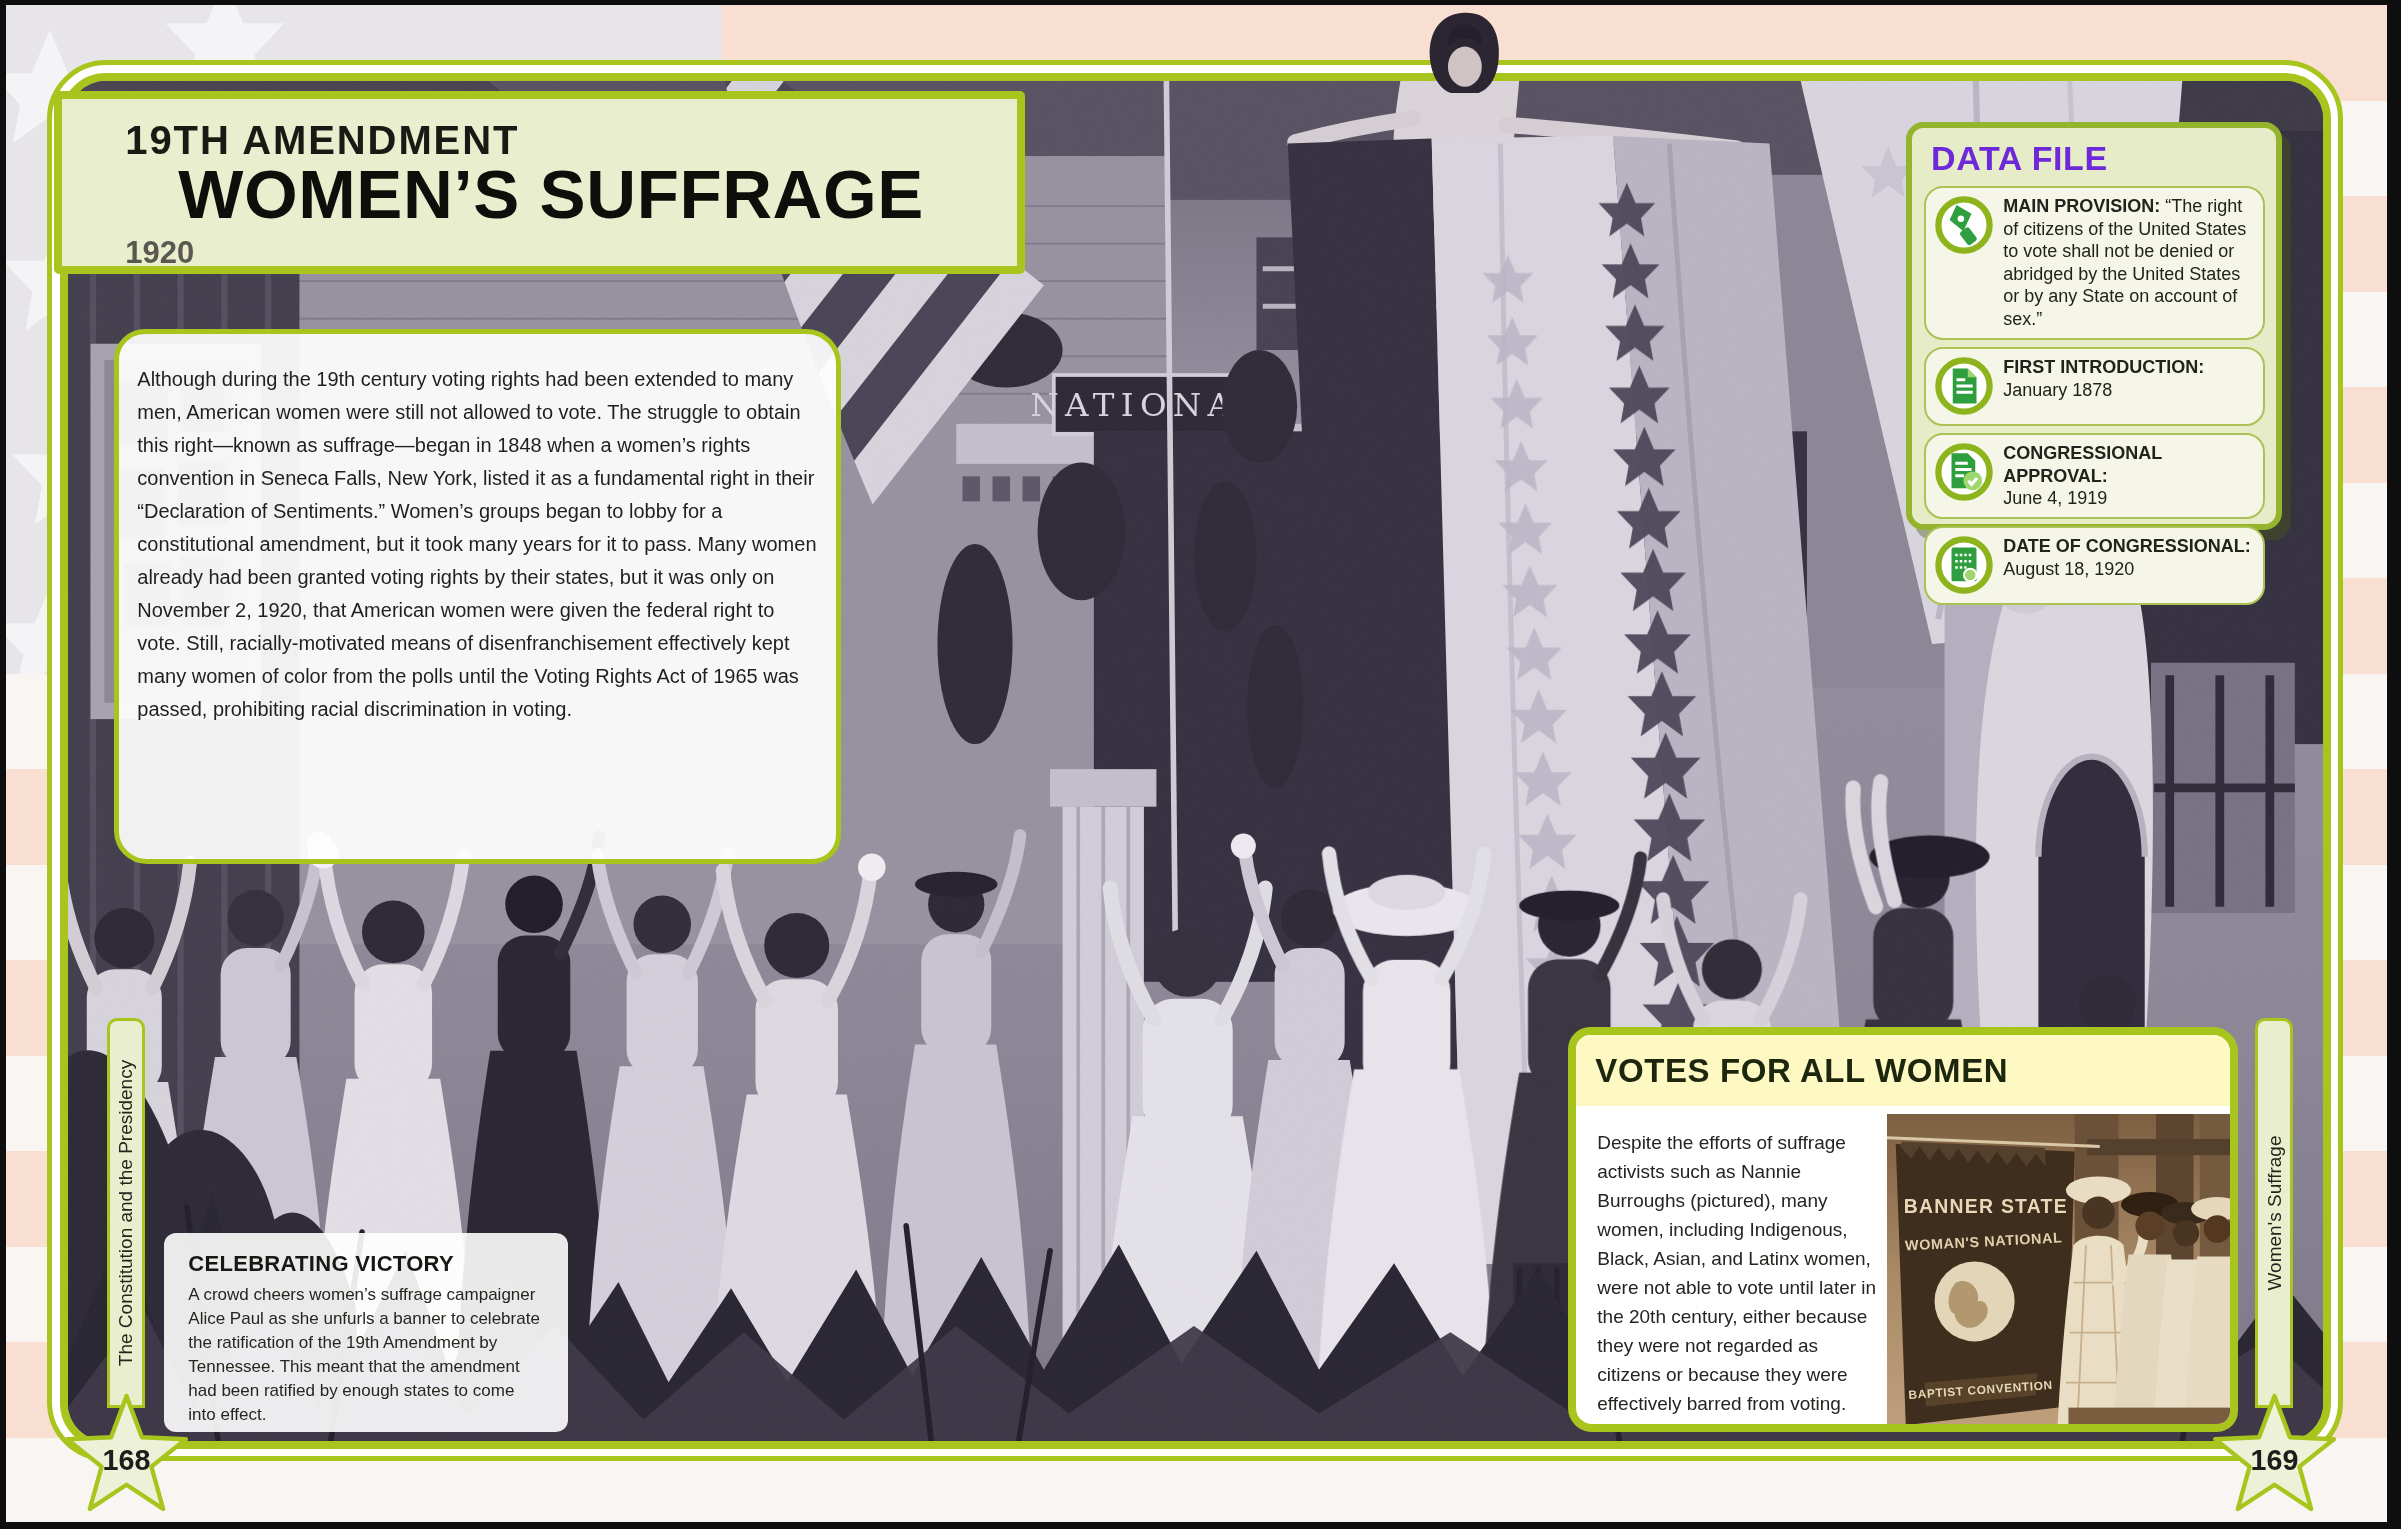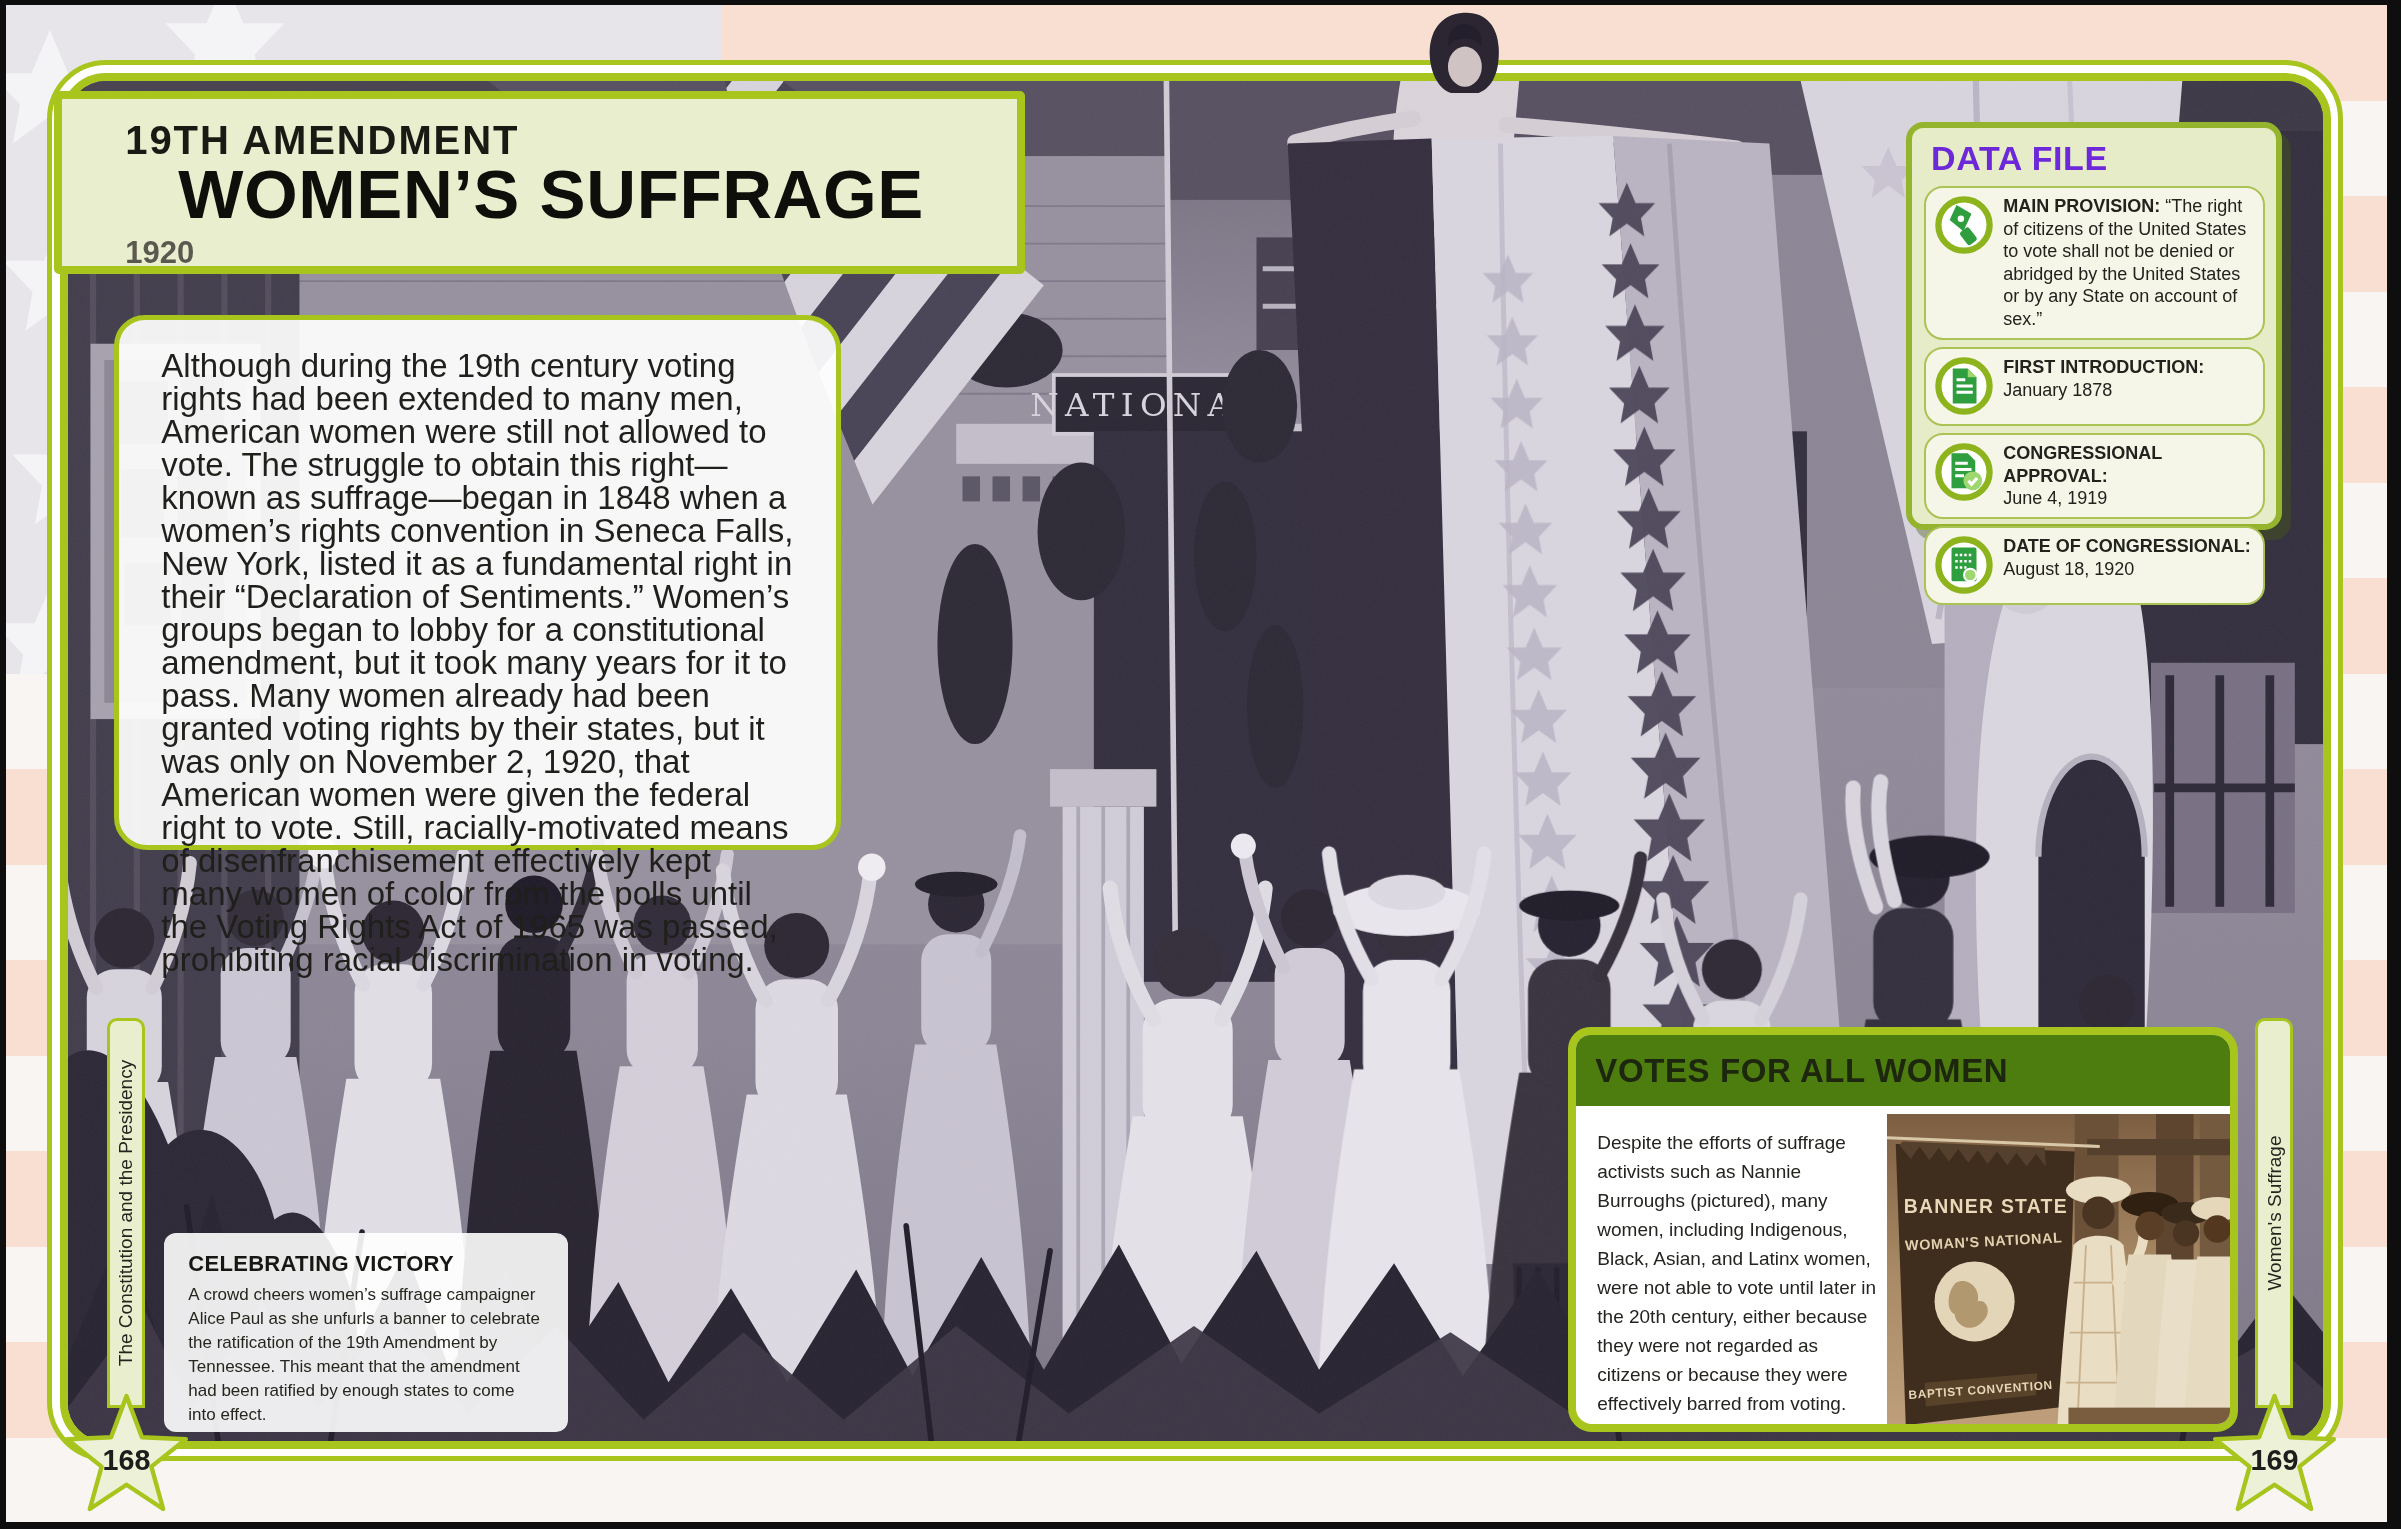--- a/index.html
+++ b/index.html
@@ -14,41 +14,41 @@
   .spread-inner{position:absolute;left:7.5px;top:7.5px;right:7.5px;bottom:7.5px;
     border:8.1px solid #a7c51c;border-radius:46px;overflow:hidden;background:#8d8795}
   .scene{width:100%;height:100%;display:block}
   
   .title-box{position:absolute;left:48px;top:86px;width:971px;height:183px;background:#e9efce;
     border:8.1px solid #a7c51c;border-radius:5px}
   .kicker{position:absolute;left:63px;top:19px;font-size:40px;font-weight:bold;letter-spacing:1.9px;color:#1a1a15}
   .bigtitle{position:absolute;left:116px;top:56px;font-size:69px;font-weight:bold;letter-spacing:0.6px;color:#0e0e0a}
   .year{position:absolute;left:63px;top:136px;font-size:31px;font-weight:bold;color:#5a584f}
   
-  .intro-box{position:absolute;left:108px;top:310px;width:727px;height:535px;
+  .intro-box{position:absolute;left:108px;top:324px;width:727px;height:535px;
     background:rgba(255,255,255,.93);border:5.6px solid #a7c51c;border-radius:31px 35px 29px 33px;
-    padding:29px 42px;font-size:33px;line-height:33px;color:#1f1f1b}
+    padding:29px 18px;font-size:20px;line-height:33px;color:#1f1f1b}
   
   .data-file{position:absolute;left:1900px;top:117px;width:376px;height:408px;background:#e6ecc8;
     border:6.9px solid #95b42e;border-radius:17.5px;box-shadow:8.8px 10px 0 rgba(73,92,22,.4);padding:8.8px 11.3px}
   .df-title{font-size:34px;font-weight:bold;color:#6d28d9;margin:2.5px 0 7.5px 7.5px;letter-spacing:0.6px}
   .df-item{background:#f5f6e8;border:2.5px solid #abc255;border-radius:19px;padding:7.5px 8.8px;
     display:flex;gap:8.8px;margin-bottom:6.9px}
   .df-icon{width:60px;height:60px;flex:none}
   .df-text{font-size:18px;line-height:22.5px;color:#23231e}
   .df-label{font-weight:bold}
   
   .caption-box{position:absolute;left:158px;top:1228px;width:404px;height:199px;
     background:rgba(255,255,255,.9);border-radius:12px;padding:17.5px 24px}
   .caption-box h3{font-size:22px;color:#171713;letter-spacing:0.3px;margin-bottom:6.3px}
   .caption-box p{font-size:17px;line-height:24px;color:#26261f}
   
   .votes-box{position:absolute;left:1562px;top:1022px;width:670px;height:405px;background:#fff;
     border:8.1px solid #a7c51c;border-radius:22.5px 25px 21px 24px;overflow:hidden}
-  .votes-header{height:71px;background:#4d7c0f;display:flex;align-items:center;padding:0 19px;
+  .votes-header{height:71px;background:#fef9c3;display:flex;align-items:center;padding:0 19px;
     font-size:33px;font-weight:bold;color:#1d270e;letter-spacing:0.6px}
   .votes-body{position:absolute;left:21px;top:93px;width:283px;font-size:19px;line-height:29px;color:#242420}
   .votes-photo{position:absolute;left:311px;top:79px;width:351px;height:318px}
   
   .vtab{position:absolute;width:38px;height:390px;background:#e9efce;border:3.1px solid #a7c51c;
     border-radius:10px 10px 0 0;display:flex;align-items:center;justify-content:center}
   .vtab span{transform:rotate(-90deg);white-space:nowrap;font-size:19px;color:#24241f}
   .vtab-left{left:101px;top:1013px}
   .vtab-right{left:2249px;top:1013px}
   .star-badge{position:absolute;width:131px;height:131px}

